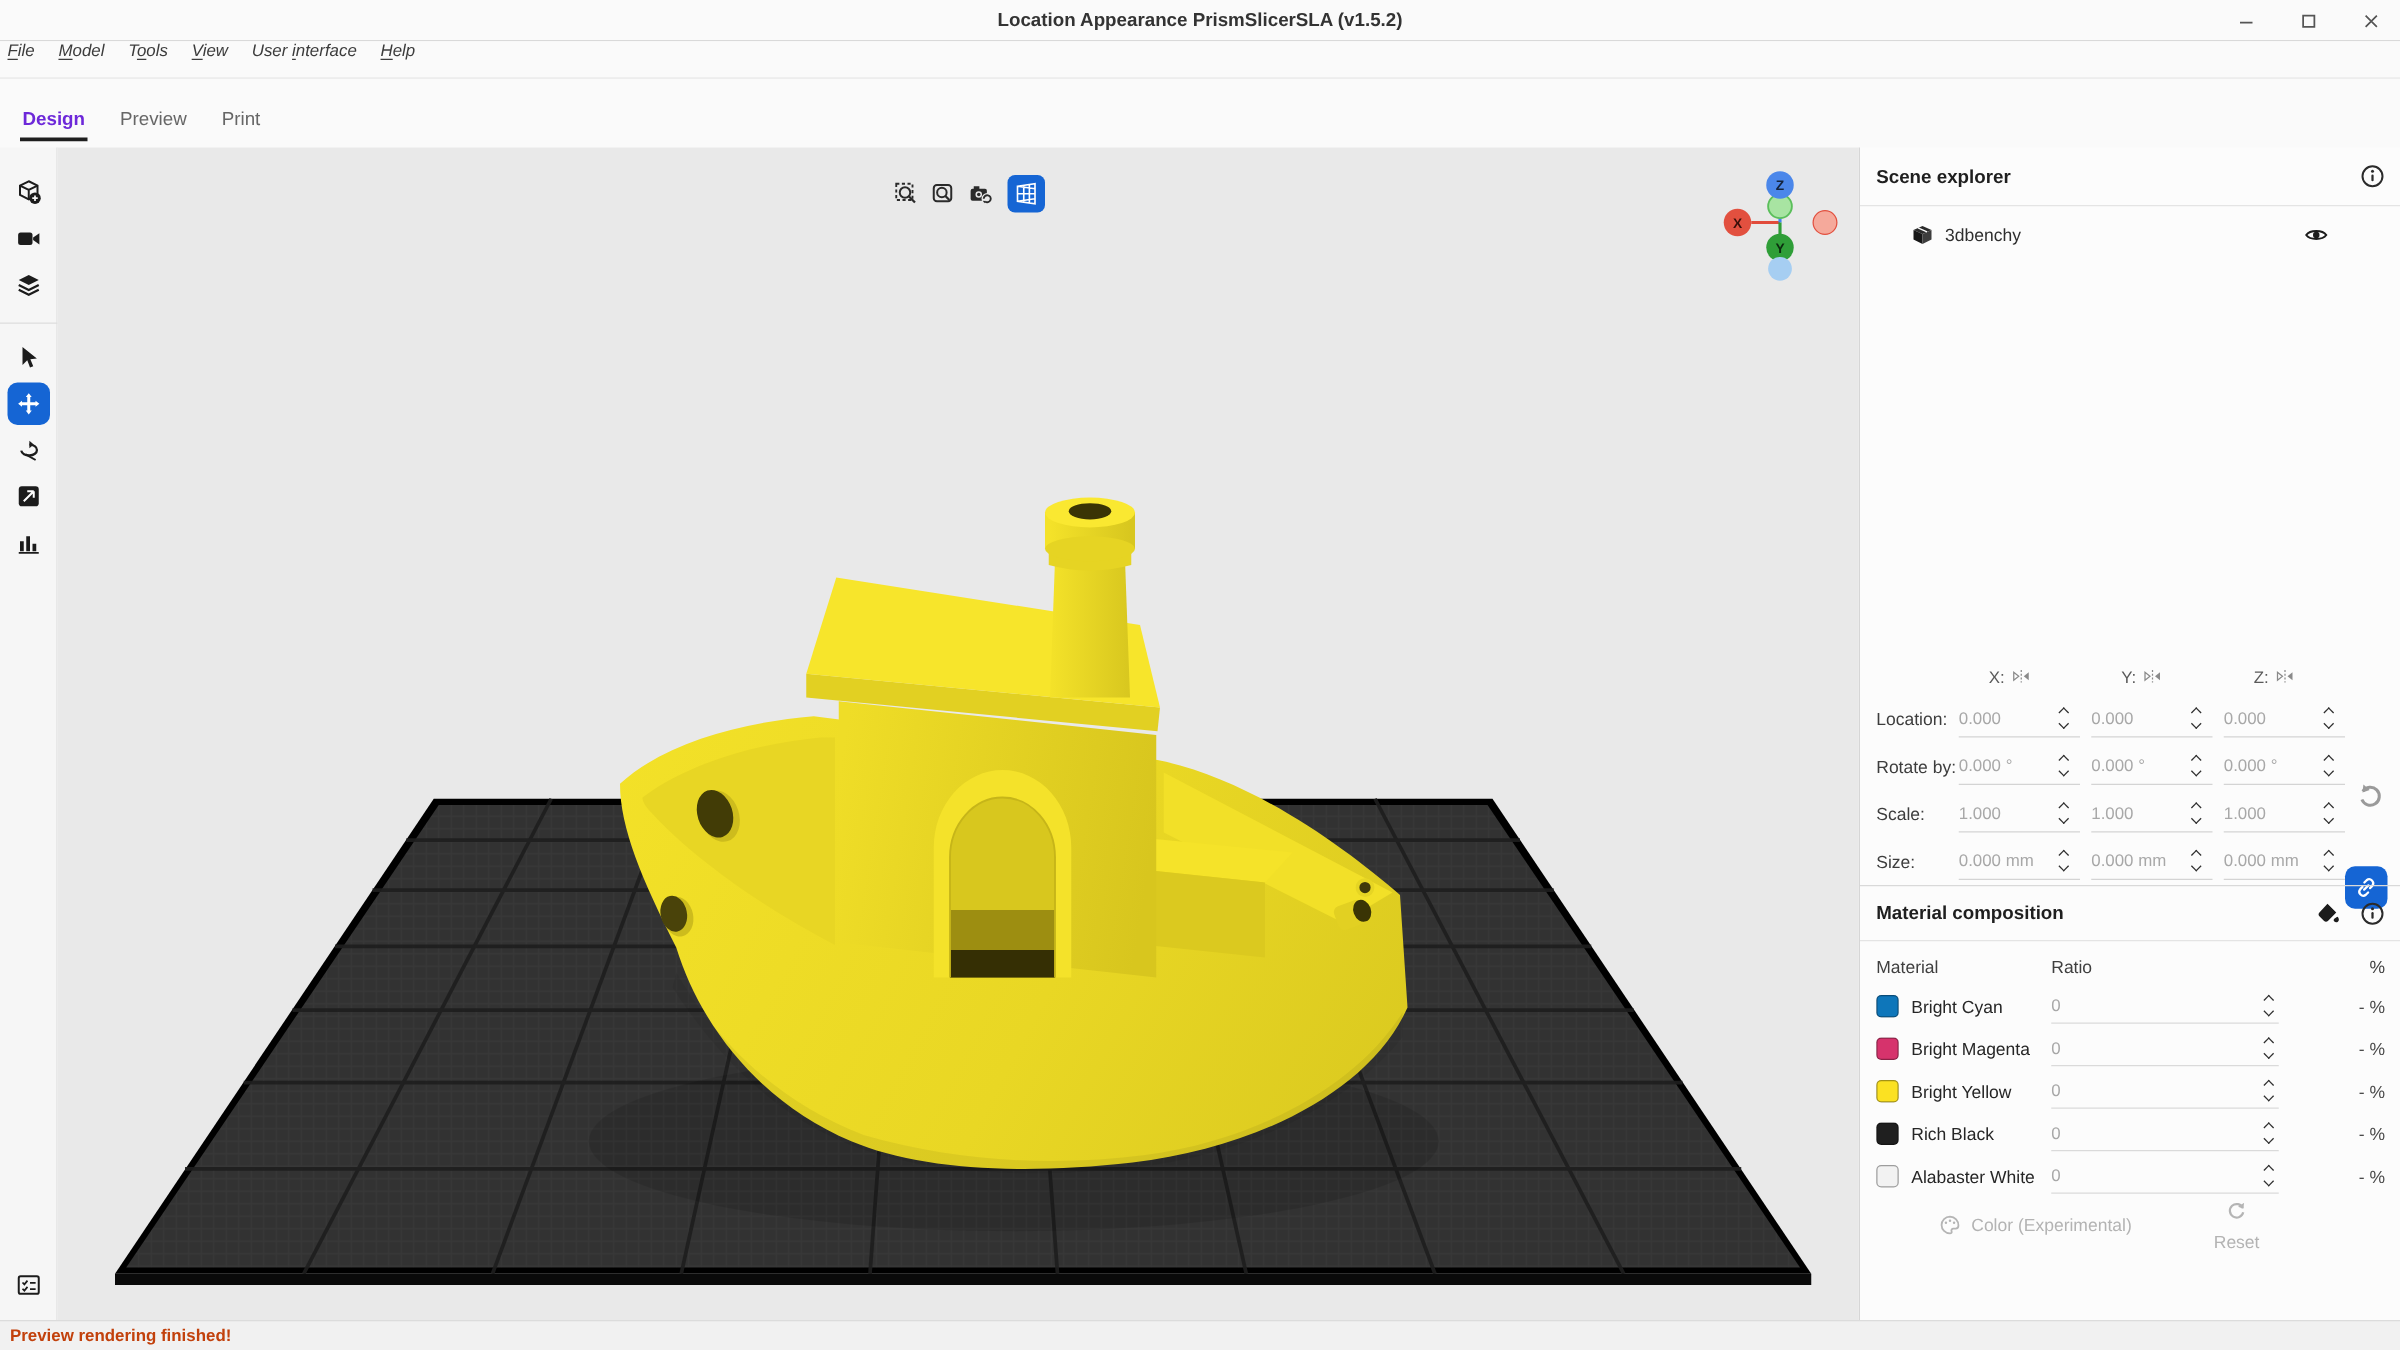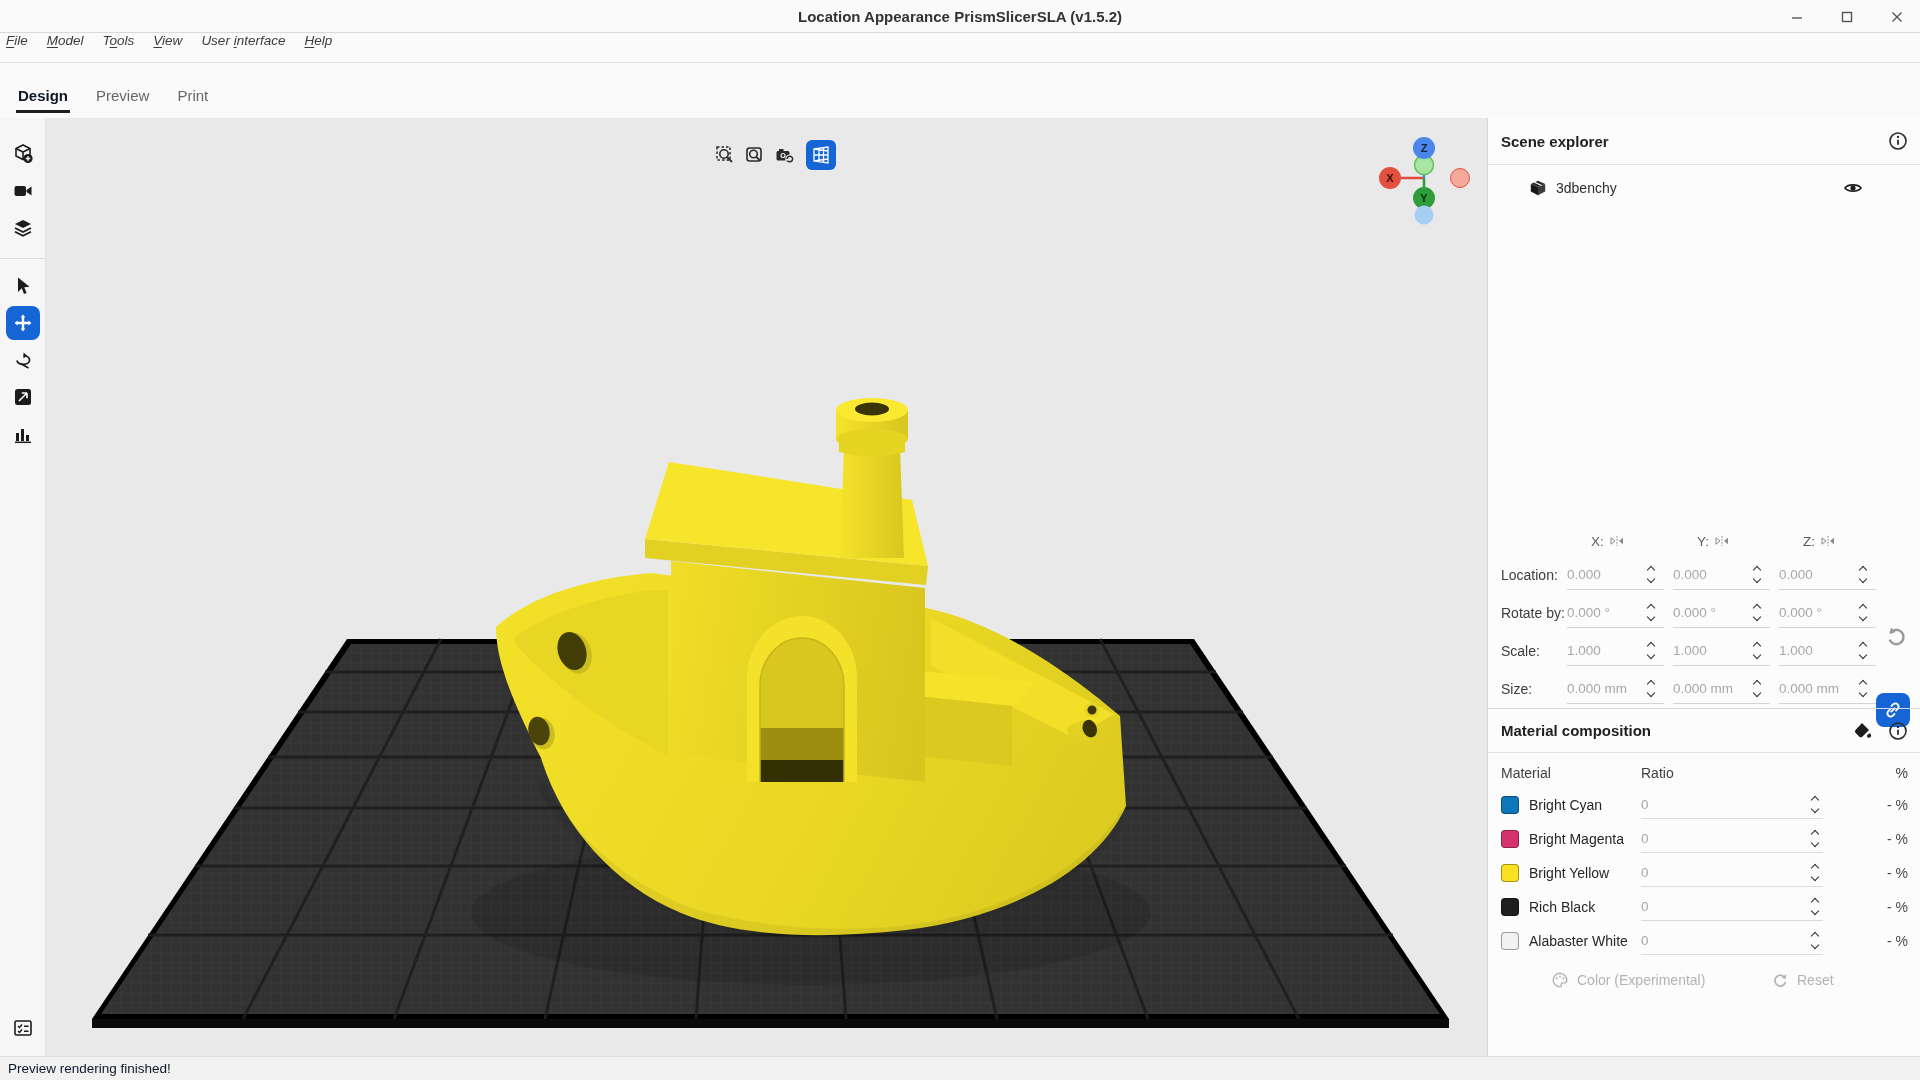--- a/index.html
+++ b/index.html
@@ -16,21 +16,21 @@
 
   .menubar { position:absolute; left:0; top:33px; width:1920px; height:30px;
     background:#fafafa; border-bottom:1px solid #e4e4e4; display:flex; align-items:flex-start;
     padding-left:6px; gap:19px;font-style:italic; }
   .menu-item { font-size:13.5px; color:#3c3c3c; cursor:pointer; white-space:pre; }
   .menu-item .mn { text-decoration:underline; text-underline-offset:2px; }
 
   .tabbar { position:absolute; left:0; top:63px; width:1920px; height:55px; background:#fafafa;
     display:flex; align-items:flex-end; padding-left:18px; gap:28px; }
   .tab { font-size:15px; color:#666; padding-bottom:14px; position:relative; cursor:pointer; }
-  .tab.active { color:#0f172a; font-weight:bold; }
+  .tab.active { color:#6d28d9; font-weight:bold; }
   .tab.active::after { content:""; position:absolute; left:-2px; right:-2px; bottom:5px; height:3px; background:#1f1f1f; }
 
   
   .main { position:absolute; left:0; top:118px; width:1920px; height:938px; display:flex; }
 
   .left-toolbar { width:46px; height:938px; background:#f6f6f6; border-right:1px solid #e3e3e3;
     display:flex; flex-direction:column; align-items:center; padding-top:19px; position:relative; }
   .tool-btn { width:34px; height:34px; display:flex; align-items:center; justify-content:center;
     border-radius:8px; cursor:pointer; margin-bottom:3px; }
   .tool-btn.active { background:#1565d4; }
@@ -87,25 +87,25 @@
   .swatch { width:18px; height:18px; border-radius:4px; border:1px solid rgba(0,0,0,.35); flex:none; cursor:pointer; }
   .mc-name { width:112px; margin-left:10px; color:#262626; }
   .ratio-field { width:182px; display:flex; align-items:center; border-bottom:1px solid #dadada; height:28px; }
   .ratio-field input { width:158px; border:none; outline:none; background:transparent;
     color:#a8a8a8; font-size:13.5px; font-family:"Liberation Sans", sans-serif; }
   .mc-suffix { margin-left:auto; color:#4a4a4a; }
   .mc-buttons { height:44px; display:flex; align-items:center; position:relative; }
   .ghost-btn { position:absolute; display:flex; align-items:center; gap:8px; color:#b3b3b3;
     font-size:14px; cursor:pointer; }
   .ghost-btn.color { left:63px; }
-  .ghost-btn.reset { left:283px; }
+  .ghost-btn.reset { left:283px;flex-direction:column; }
 
   .statusbar { position:absolute; left:0; top:1056px; width:1920px; height:24px; background:#f1f1f1;
     border-top:1px solid #dcdcdc; display:flex; align-items:center; padding-left:8px;
-    font-size:13.5px; color:#0f172a; }
+    font-size:13.5px; color:#c2410c;font-weight:bold; }
 </style>
 </head>
 <body>
 
 <div class="titlebar">
   <div class="title">Location Appearance PrismSlicerSLA (v1.5.2)</div>
   <div class="win-controls">
     <span class="win-btn">
       <svg width="12" height="12">
           <path d="M1 7 H11" stroke="#555" stroke-width="1.4"></path>

